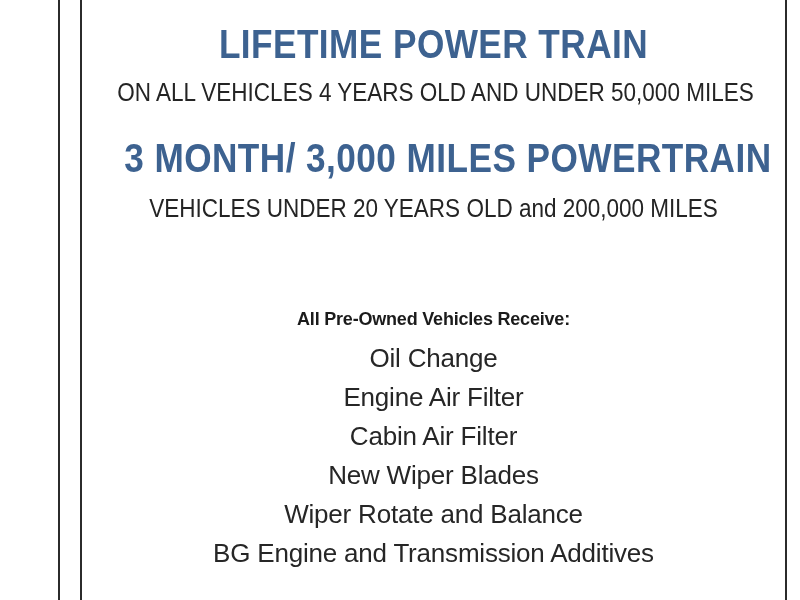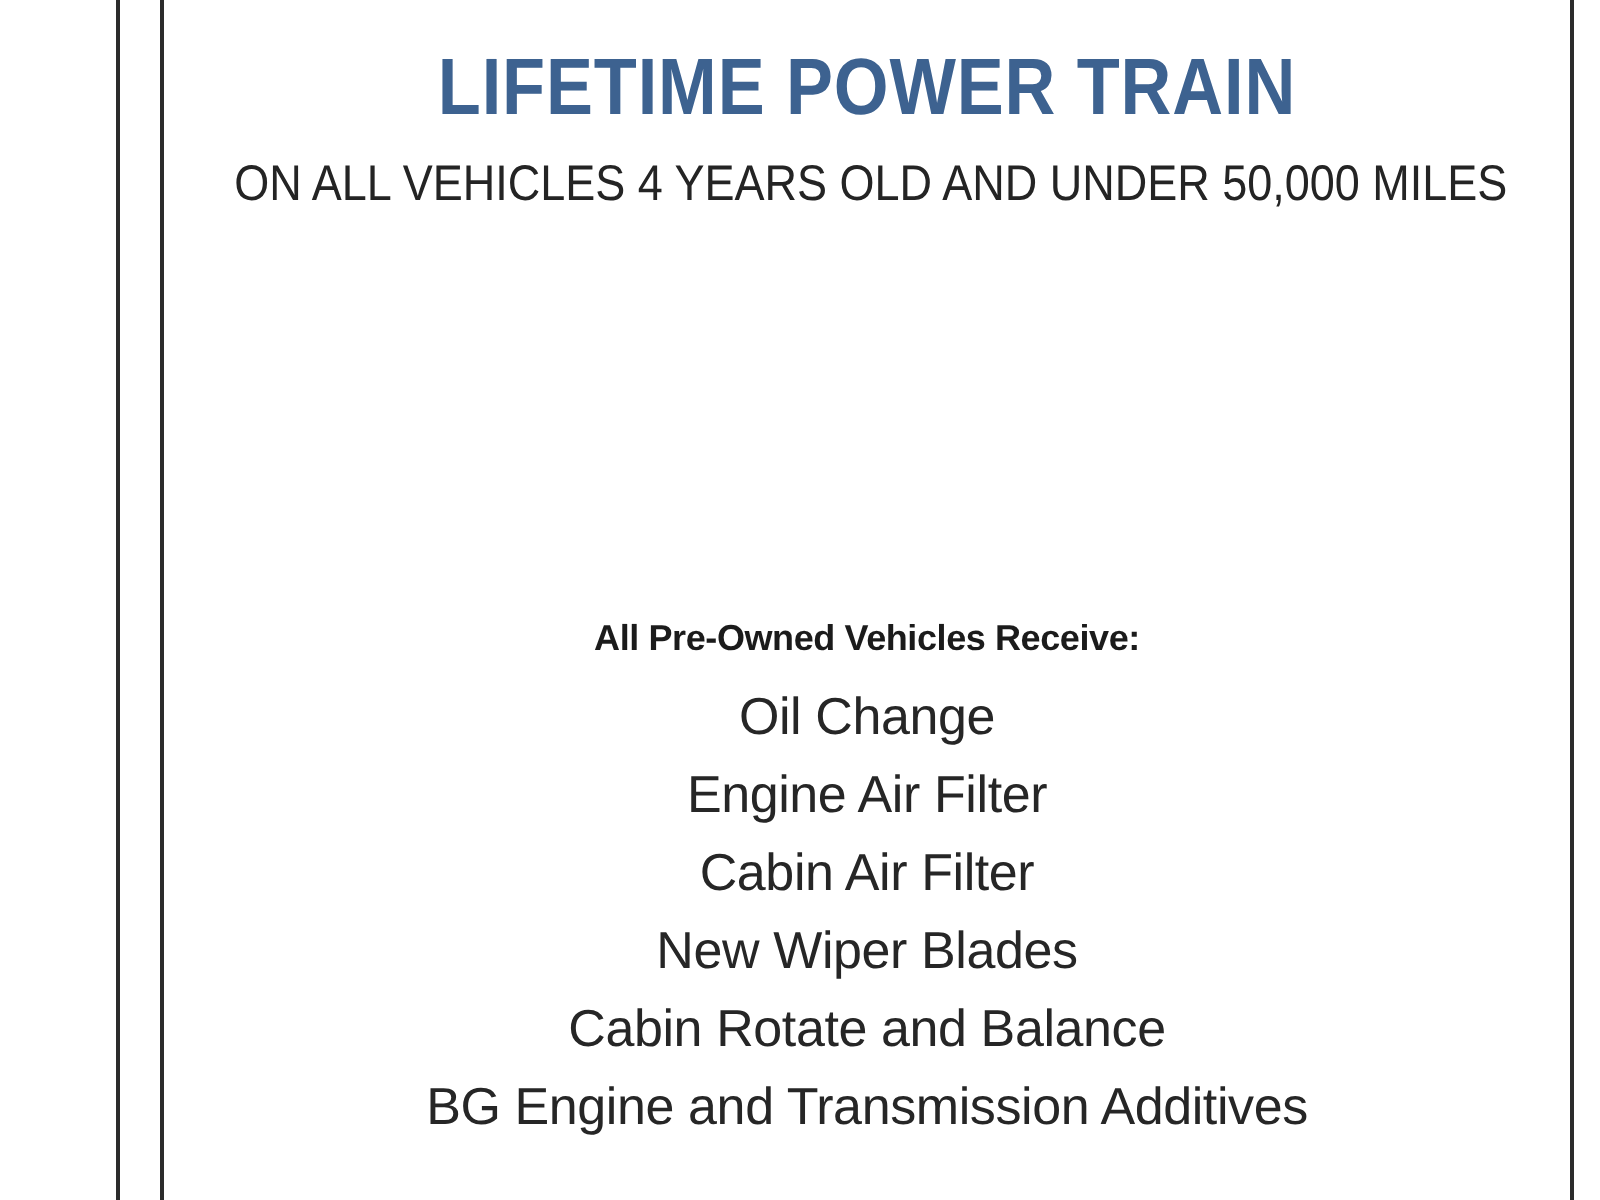--- a/index.html
+++ b/index.html
@@ -117,27 +117,31 @@
   <div class="rule rule-right-inner"></div>
   <div class="rule rule-right-outer"></div>
 
   <div class="content">
 
     <div class="warranty-block" id="block-lifetime">
       <div class="warranty-title">LIFETIME POWER TRAIN</div>
       <div class="warranty-sub">ON ALL VEHICLES 4 YEARS OLD AND UNDER 50,000 MILES</div>
     </div>
 
+    <div class="warranty-block" id="block-threemonth">
+      <div class="warranty-title">3 MONTH/ 3,000 MILES POWERTRAIN</div>
+      <div class="warranty-sub">VEHICLES UNDER 20 YEARS OLD and 200,000 MILES</div>
+    </div>
 
     <div id="services">
       <div class="services-heading">All Pre-Owned Vehicles Receive:</div>
       <ul class="services-list" id="services-list">
           <li>Oil Change</li>
           <li>Engine Air Filter</li>
           <li>Cabin Air Filter</li>
           <li>New Wiper Blades</li>
-          <li>Cabin Rotate and Balance</li>
+          <li>Wiper Rotate and Balance</li>
           <li>BG Engine and Transmission Additives</li>
         </ul>
     </div>
 
   </div>
 </div>
 
 </body></html>

